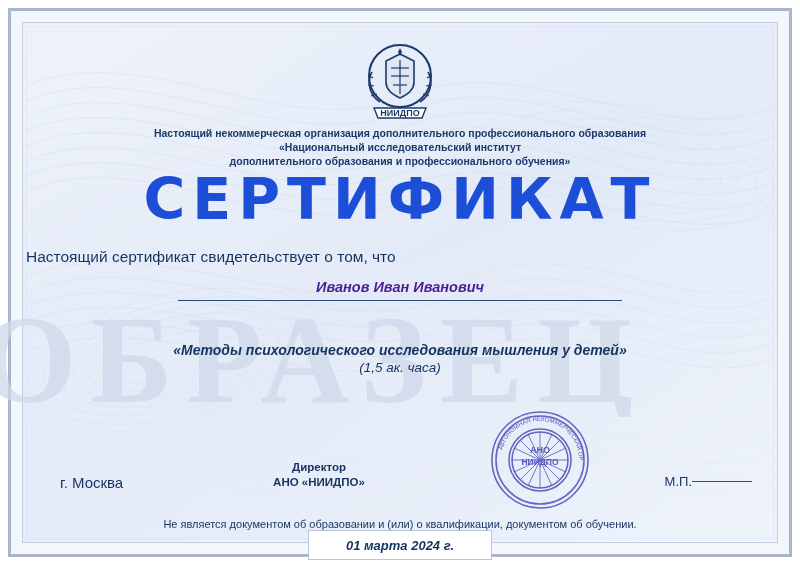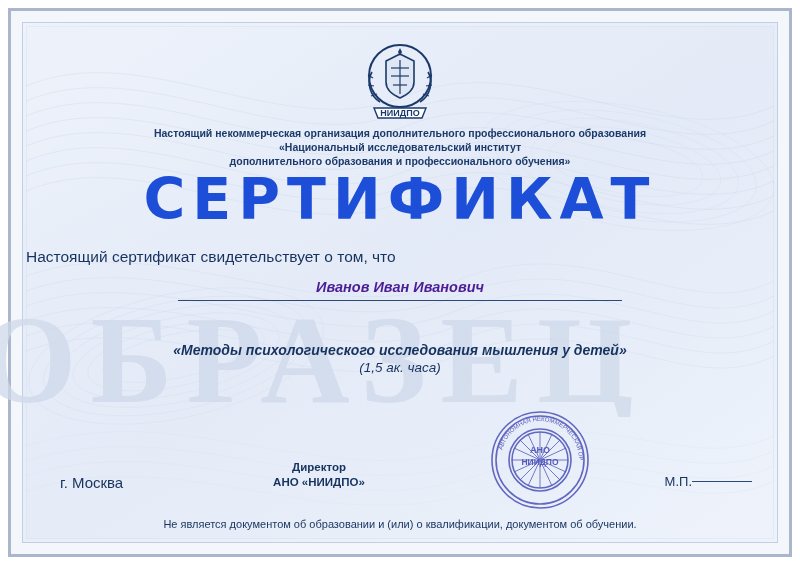--- a/index.html
+++ b/index.html
@@ -364,14 +364,17 @@
       <div>Директор</div>
       <div>АНО «НИИДПО»</div>
     </div>
 
     <div class="mp">М.П.</div>
     <div class="mp-line"></div>
 
     <div class="disclaimer">Не является документом об образовании и (или) о квалификации, документом об обучении.</div>
   </div>
 
+  <div class="date-box">
+    <span>01 марта 2024 г.</span>
+  </div>
 
 </div>
 
 </body></html>

